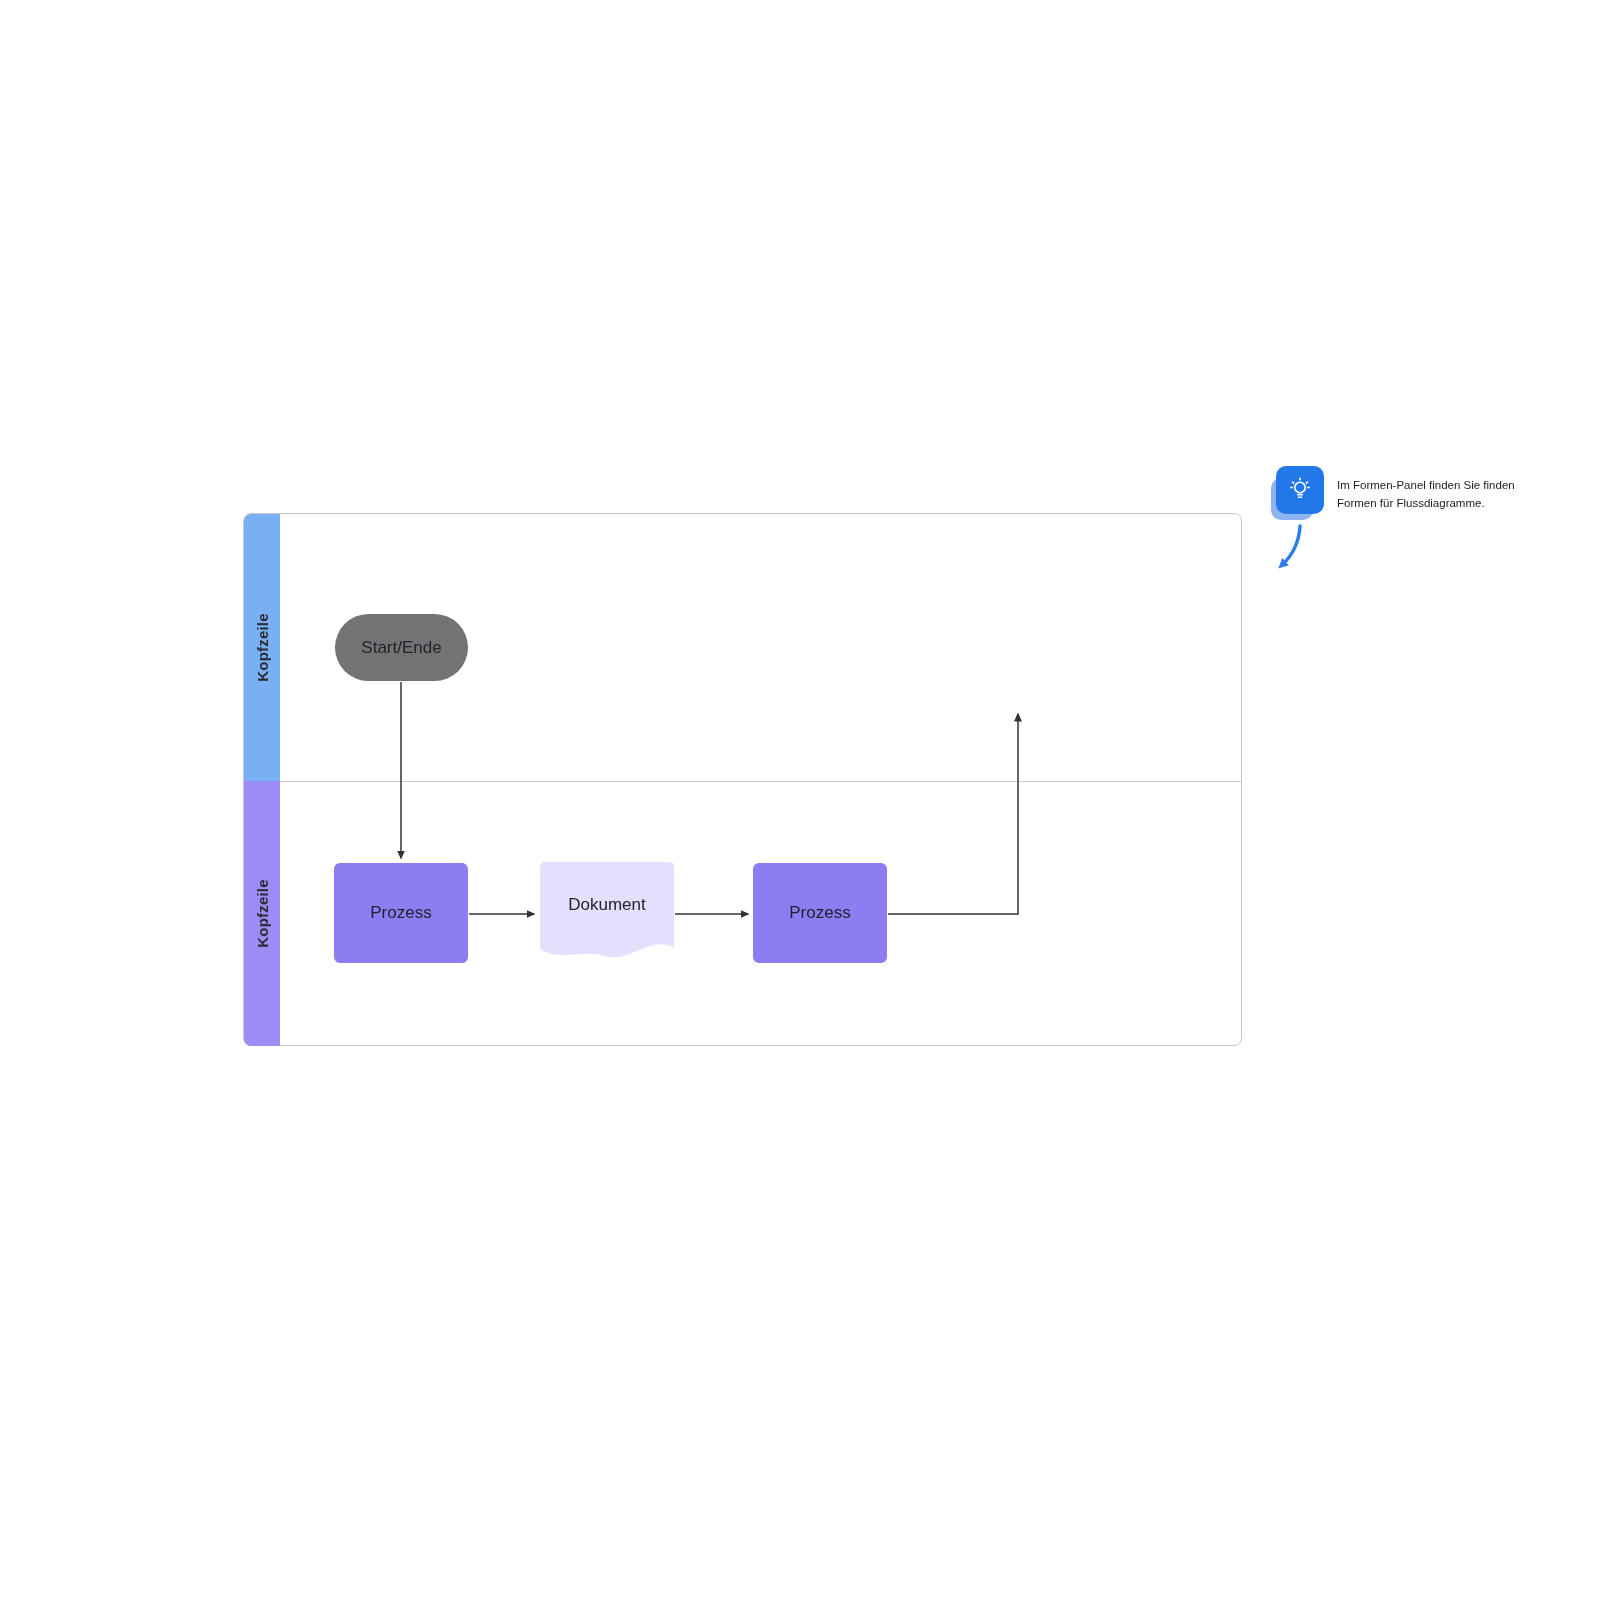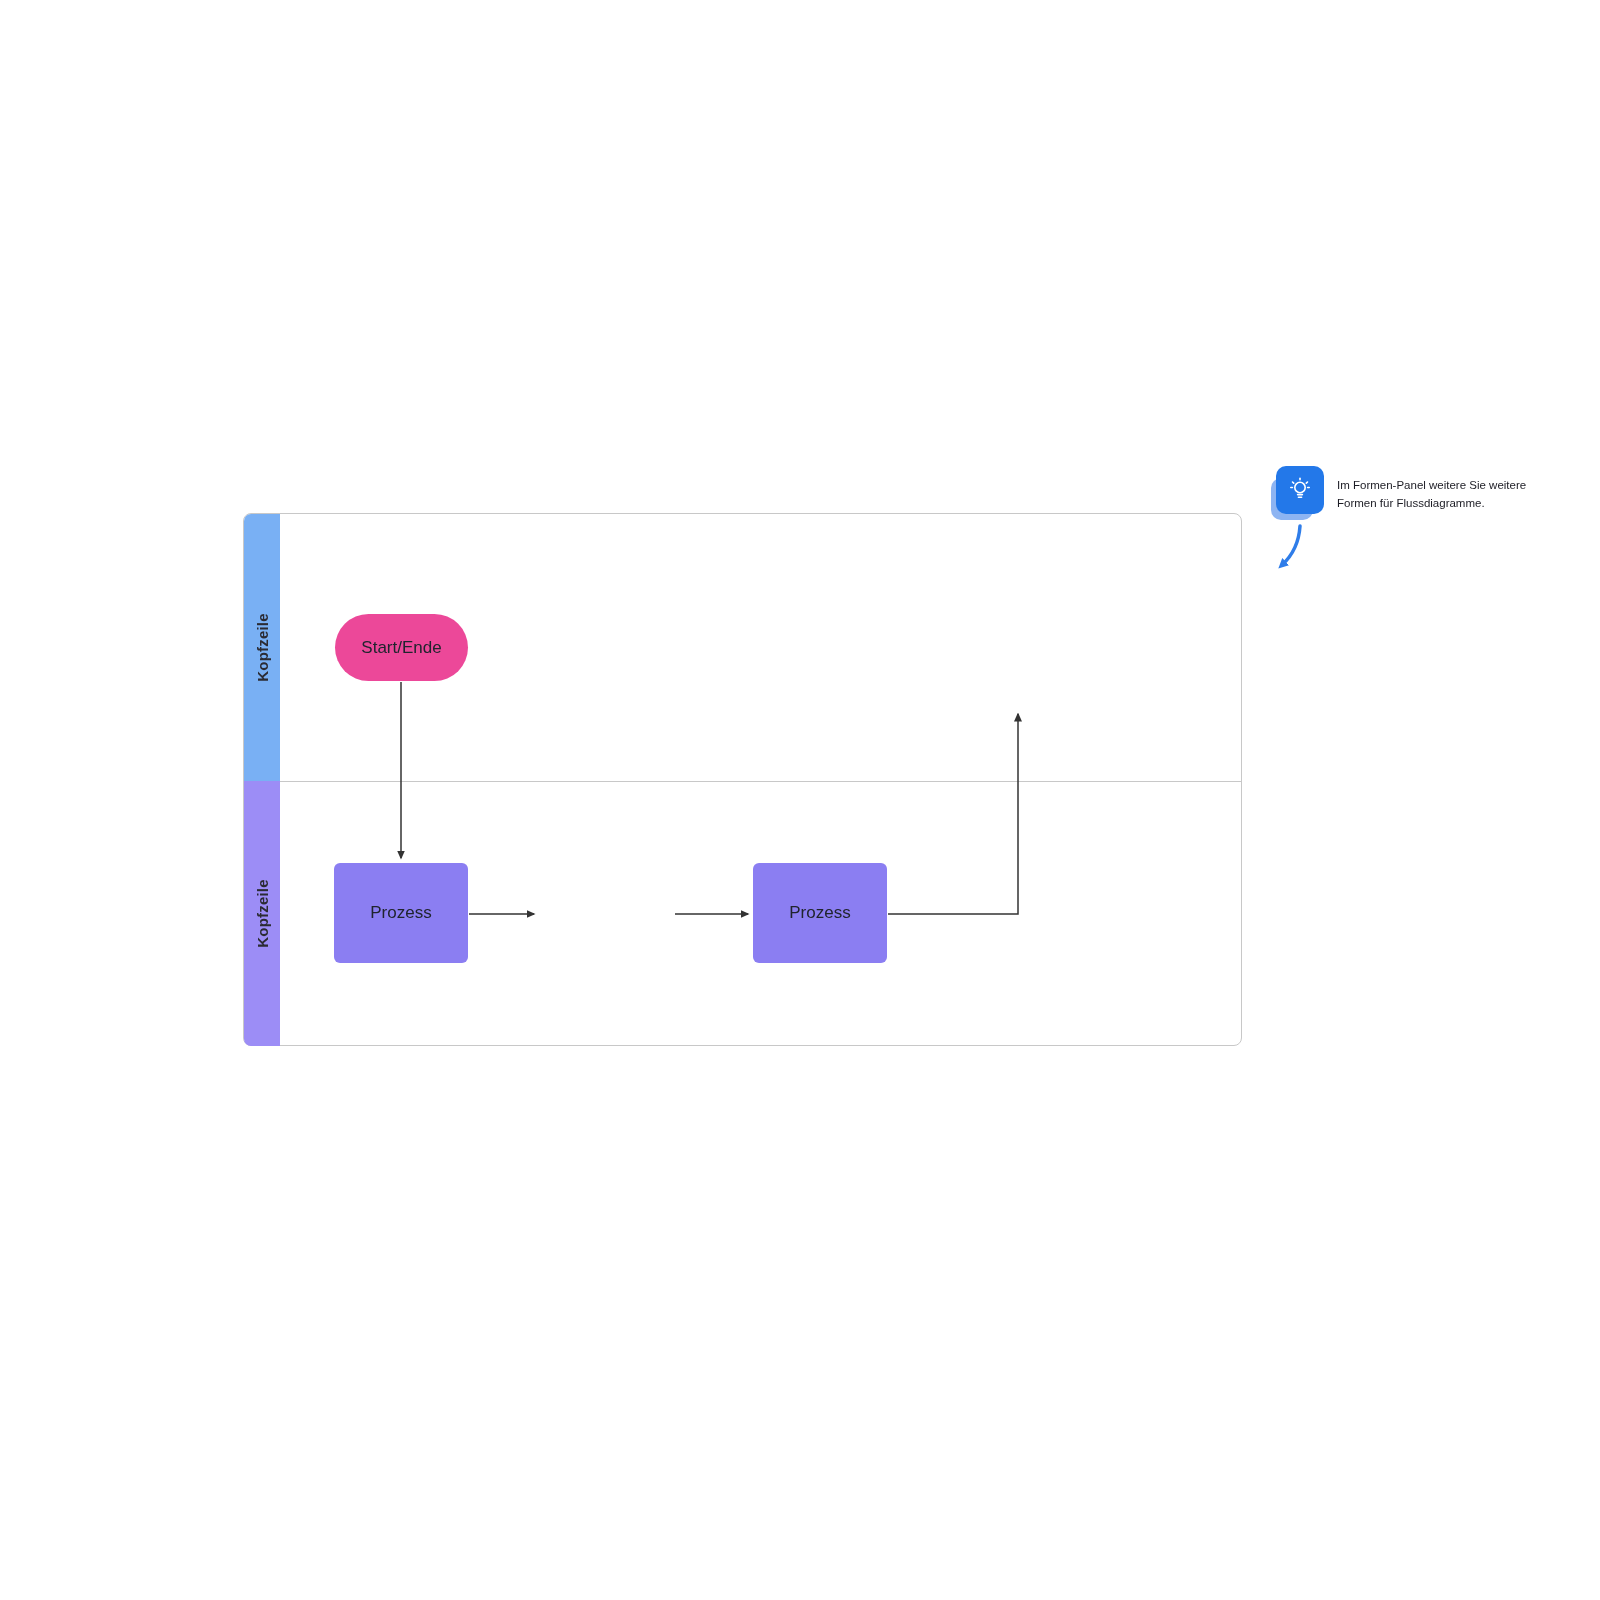--- a/index.html
+++ b/index.html
@@ -54,21 +54,21 @@
     position: absolute;
     display: flex;
     align-items: center;
     justify-content: center;
     font-size: 17px;
     color: #20242e;
   }
   .start-end {
     left: 335px; top: 614px;
     width: 133px; height: 67px;
-    background: #ec4899;
+    background: #737373;
     border-radius: 34px;
   }
   .process-1 {
     left: 334px; top: 863px;
     width: 134px; height: 100px;
     background: #8b7ef2;
     border-radius: 6px;
   }
   .process-2 {
     left: 753px; top: 863px;
@@ -164,40 +164,46 @@
 
   <div class="shape start-end">
     <span>Start/Ende</span>
   </div>
 
 
   <div class="shape process-1">
     <span>Prozess</span>
   </div>
 
+  <div class="shape document-wrap">
+    <svg width="134" height="104" viewBox="0 0 134 104" xmlns="http://www.w3.org/2000/svg">
+      <path d="M5,0 H129 Q134,0 134,5 V86 C111,72 89,102 65,94 C43,87 20,100 0,87 V5 Q0,0 5,0 Z" fill="#e4e0fb"></path>
+    </svg>
+    <span class="document-label">Dokument</span>
+  </div>
 
   <div class="shape process-2">
     <span>Prozess</span>
   </div>
 
   <div class="tip-icon-back"></div>
   <div class="tip-icon">
     <svg width="30" height="30" viewBox="0 0 30 30" xmlns="http://www.w3.org/2000/svg" fill="none" stroke="#ffffff" stroke-width="1.6" stroke-linecap="round">
       <circle cx="15" cy="12.5" r="5.2"></circle>
       <path d="M12.6,19.6 H17.4"></path>
       <path d="M13.4,22.3 H16.6"></path>
       <path d="M15,3.2 V4.8"></path>
       <path d="M7.5,7 L8.7,8.1"></path>
       <path d="M22.5,7 L21.3,8.1"></path>
       <path d="M5.8,12.5 H7.4"></path>
       <path d="M22.6,12.5 H24.2"></path>
     </svg>
   </div>
   <div class="tip-text">
-    <div>Im Formen-Panel weitere Sie weitere</div>
+    <div>Im Formen-Panel finden Sie finden</div>
     <div>Formen für Flussdiagramme.</div>
   </div>
   <svg class="tip-arrow" viewBox="0 0 56 64" xmlns="http://www.w3.org/2000/svg">
     <defs>
       <marker id="tiparrow" markerWidth="10" markerHeight="10" refX="5" refY="5" orient="auto" markerUnits="userSpaceOnUse">
         <path d="M0,0 L10,5 L0,10 Z" fill="#2f7de9"></path>
       </marker>
     </defs>
     <path d="M32,6 C31,22 26,34 14,45" fill="none" stroke="#2f7de9" stroke-width="3.5" stroke-linecap="round" marker-end="url(#tiparrow)"></path>
   </svg>

